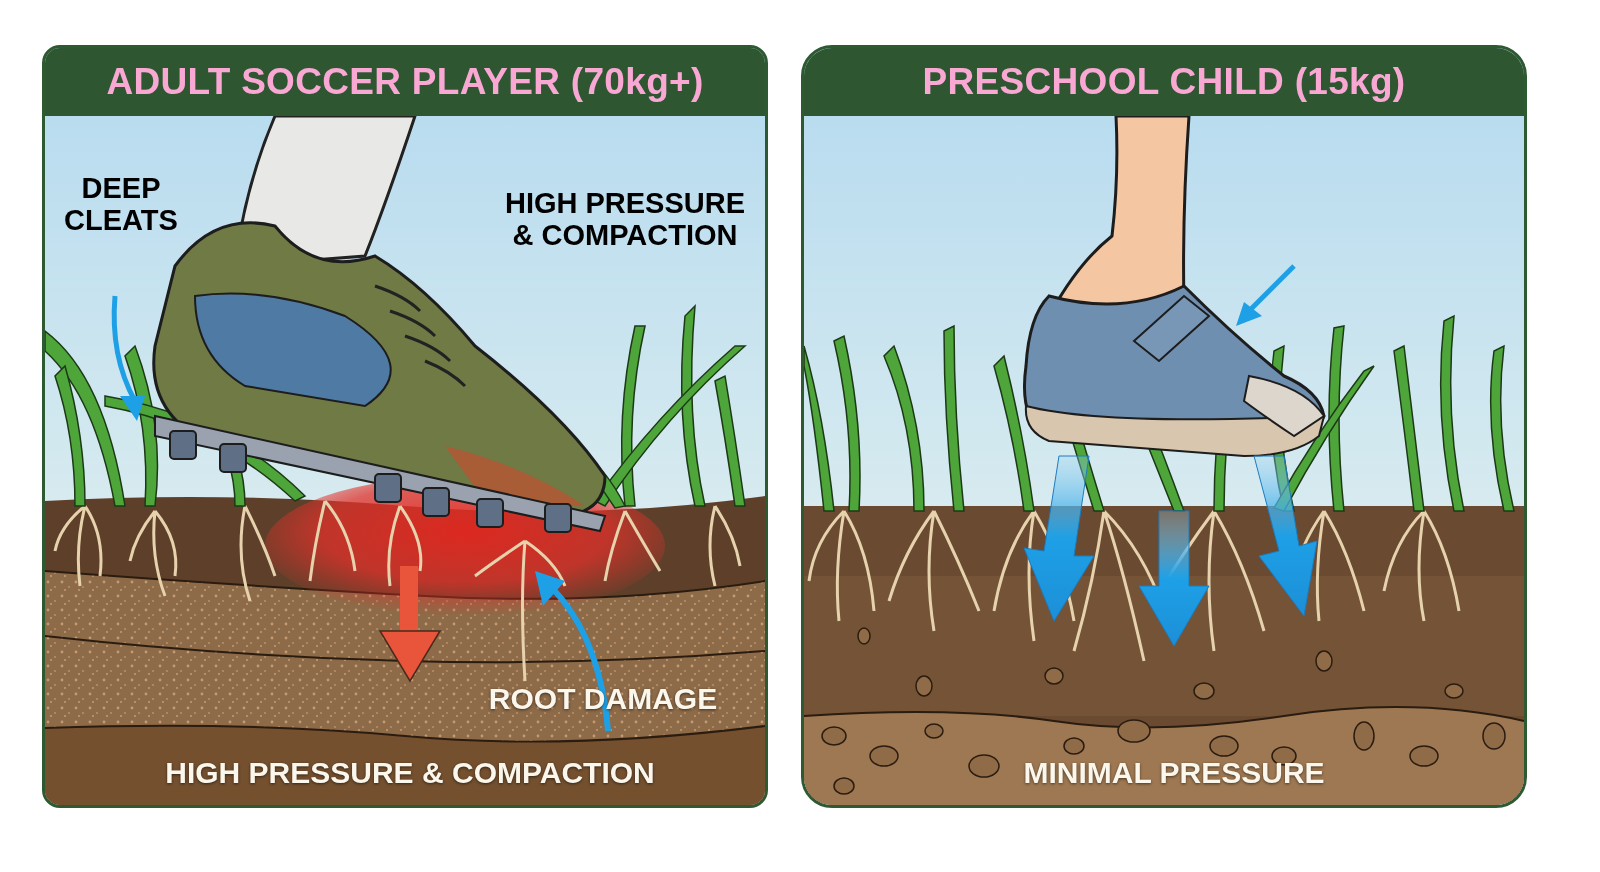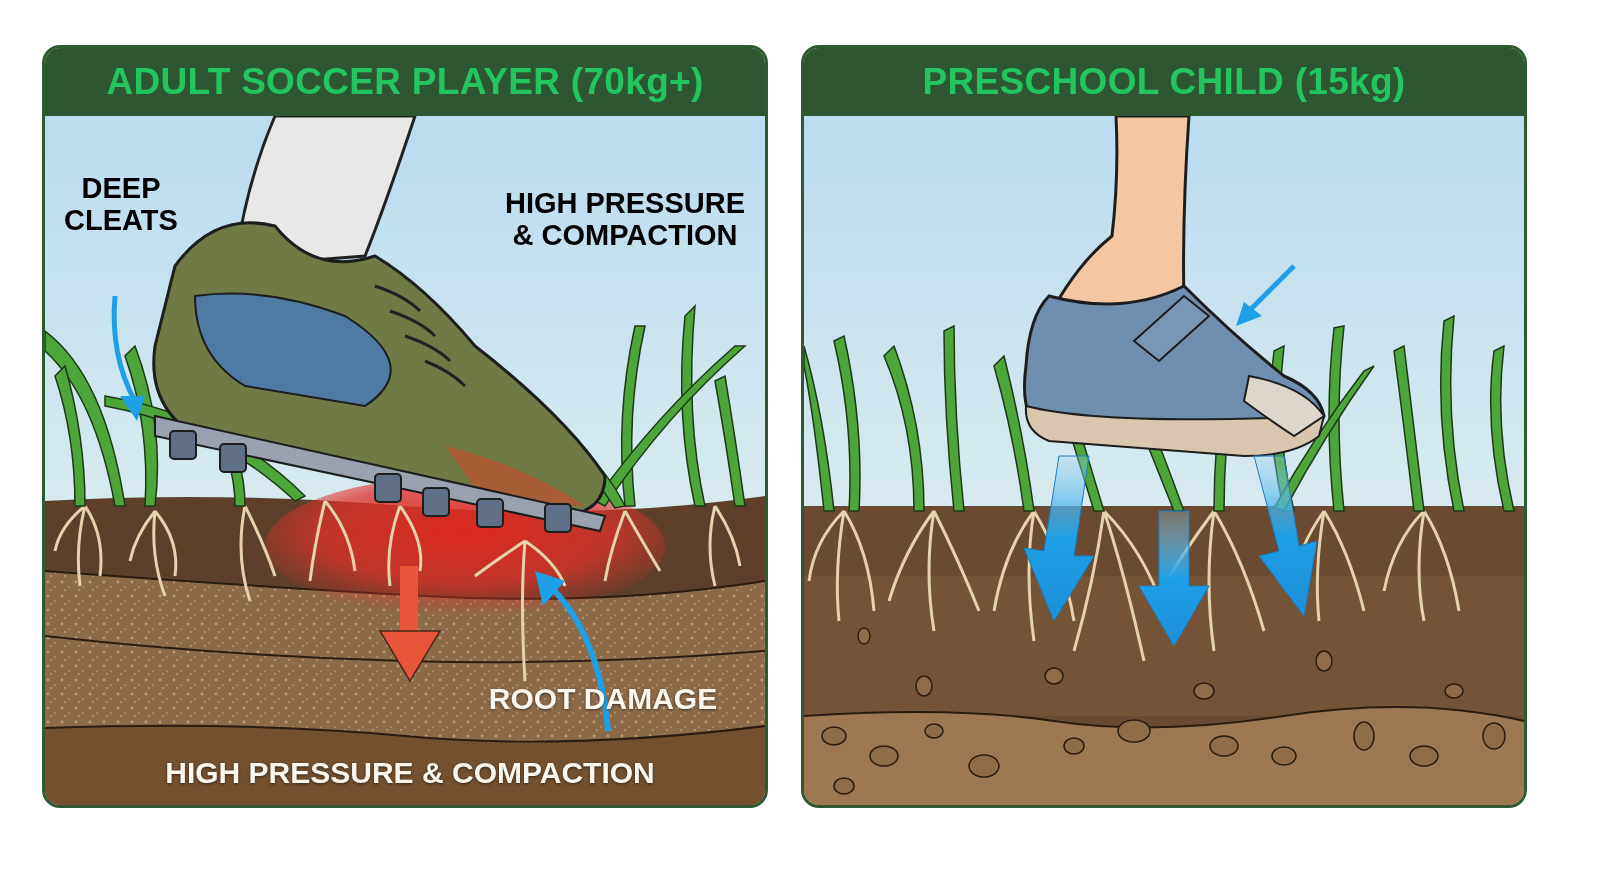--- a/index.html
+++ b/index.html
@@ -1,21 +1,21 @@
 <!DOCTYPE html>
 <html><head>
 <meta charset="utf-8">
 <style>
   html,body{margin:0;padding:0;background:#ffffff;}
   body{width:1600px;height:872px;position:relative;overflow:hidden;font-family:"Liberation Sans",sans-serif;}
   .panel{position:absolute;top:45px;width:726px;height:763px;border:3px solid #2e5a32;border-radius:18px;overflow:hidden;background:#c6e3f2;box-sizing:border-box;}
   .panel.left{left:42px;}
-  .panel.right{left:801px;}
+  .panel.right{left:801px;border-radius:31px;}
   .header{position:absolute;left:0;top:0;width:100%;height:68px;background:#2d5631;display:flex;align-items:center;justify-content:center;}
-  .header-title{color:#22c55e;font-weight:bold;font-size:37px;letter-spacing:0.3px;font-family:"Liberation Sans",sans-serif;}
+  .header-title{color:#f9a8d4;font-weight:bold;font-size:37px;letter-spacing:0.3px;font-family:"Liberation Sans",sans-serif;}
   svg.scene{position:absolute;left:0;top:68px;}
   .label{position:absolute;font-weight:bold;font-family:"Liberation Sans",sans-serif;text-align:center;line-height:1.1;}
   .label.dark{color:#000000;font-size:29px;}
   .label.light{color:#fbf7ec;font-size:30px;text-shadow:0 1px 3px rgba(0,0,0,0.55);}
 </style>
 </head>
 <body>
 
 <div class="panel left">
   <div class="header">
@@ -195,13 +195,14 @@
 
     <path d="M490 150 L445 195" stroke="#1ea0e6" stroke-width="5" fill="none"></path>
     <polygon points="432,210 440,186 458,200" fill="#1ea0e6"></polygon>
 
     <g fill="url(#blueArr)" stroke="#1c7cc0" stroke-width="1">
       <path d="M255 340 L285 340 L270 440 L290 440 L250 505 L220 432 L240 435Z"></path>
       <path d="M355 395 L385 395 L385 470 L405 470 L370 530 L335 470 L355 470Z"></path>
       <path d="M450 340 L480 340 L495 430 L513 425 L500 500 L455 440 L475 435Z"></path>
     </g>
   </svg>
+  <div class="label light" style="left:160px;top:708px;width:420px;">MINIMAL PRESSURE</div>
 </div>
 
 </body></html>

